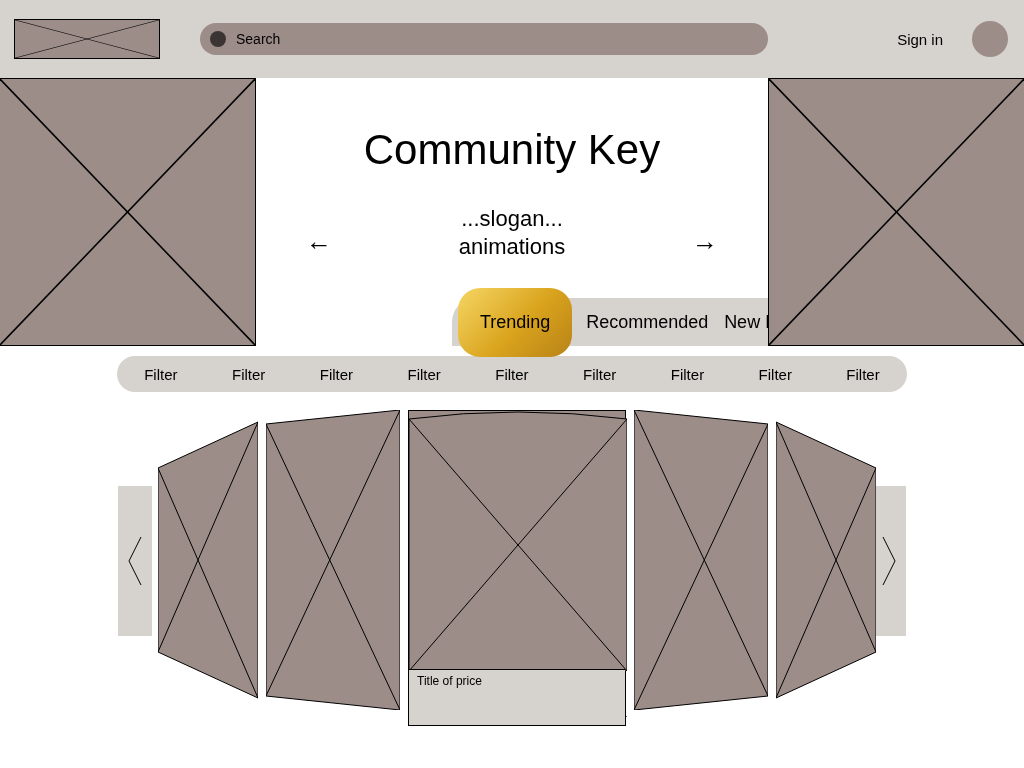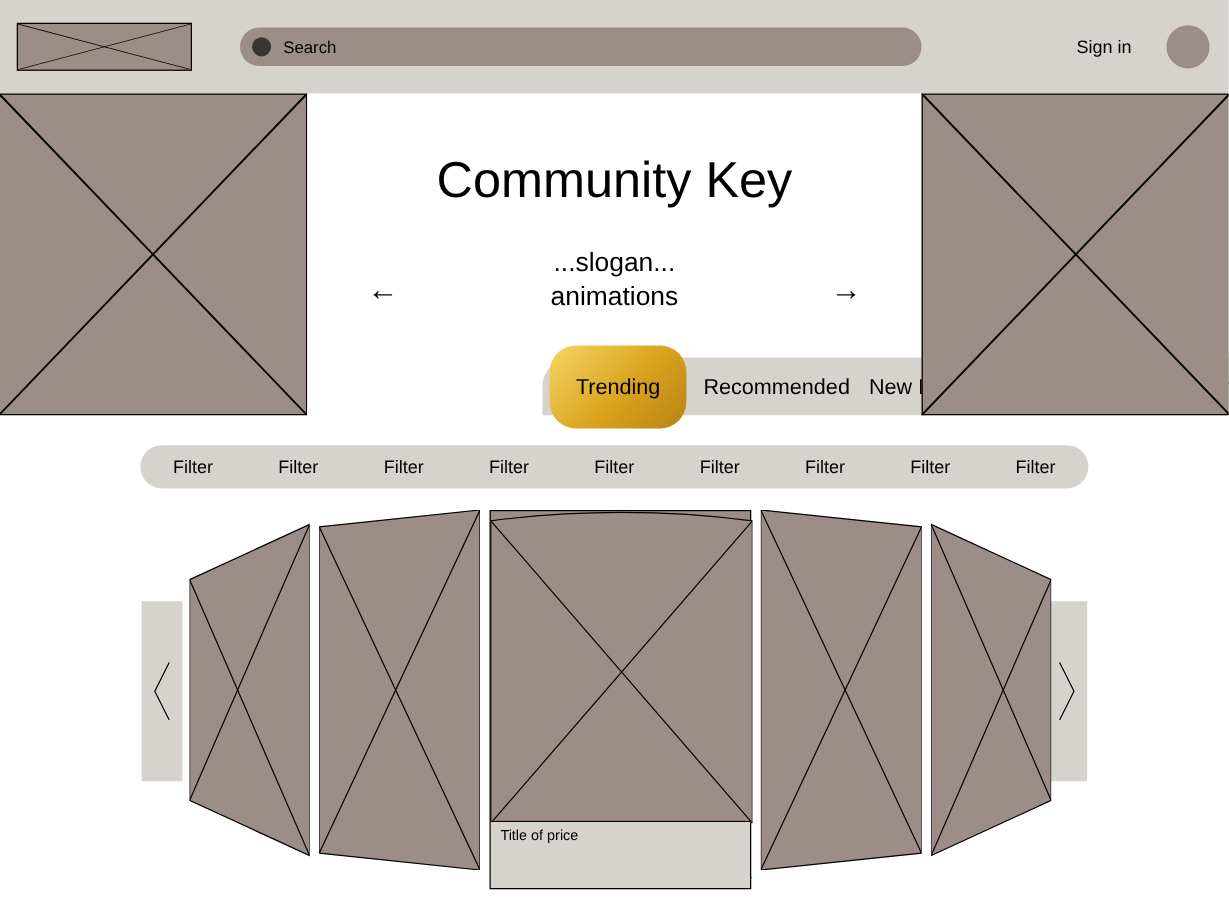--- a/index.html
+++ b/index.html
@@ -30,21 +30,21 @@
   .hero-arrow.right { right: 50px; }
 
   
   .tabs { position: absolute; bottom: 0; left: 196px; width: 632px; height: 48px;
           background: #d6d2ce; border-radius: 24px 24px 0 0; display: flex; align-items: center; justify-content: space-around; font-size: 18px; color:#000;}
   .tab { padding: 10px 2px; }
   .tab.active { background: linear-gradient(135deg,#f6d664 0%,#d9a31d 55%,#b88317 100%);
                 border-radius: 22px; padding: 24px 22px; }
 
   
-  .filterbar { margin: 25px auto 0 auto; width: 790px; height: 36px; background: #d6d2ce;
+  .filterbar { margin: 10px auto 0 auto; width: 790px; height: 36px; background: #d6d2ce;
                border-radius: 18px; display: flex; align-items: center; justify-content: space-around;
                font-size: 15px; color:#000;}
   .filter-item { }
 
   
   .carousel { margin-top: 18px; width: 100%; position: relative; height: 330px; }
 
   .side-btn { position: absolute; top: 76px; width: 34px; height: 150px; background: #d6d2ce; }
   .side-btn.left  { left: 118px; }
   .side-btn.right { right: 118px; }

